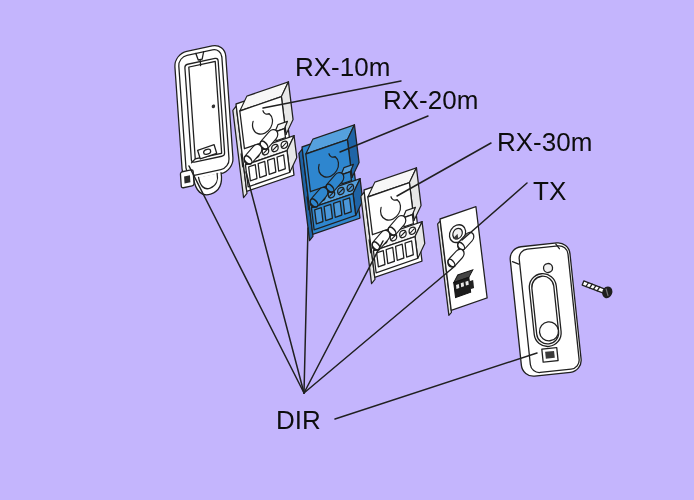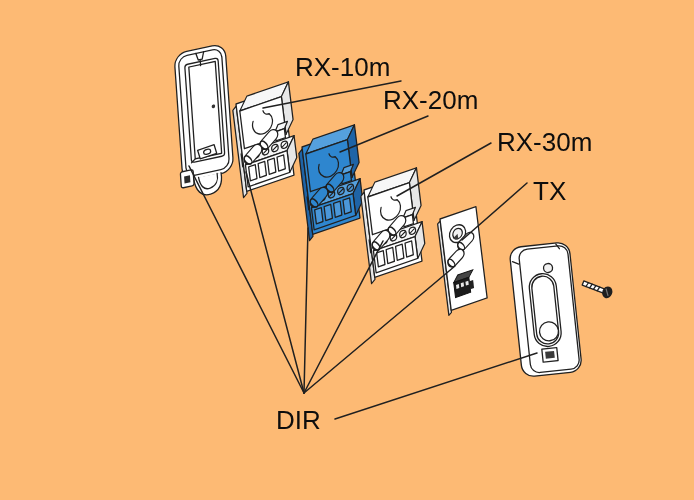--- a/index.html
+++ b/index.html
@@ -1,17 +1,17 @@
 <!DOCTYPE html>
 <html><head>
 <meta charset="utf-8">
 <style>
   html,body { margin:0; padding:0; background:#ffffff; }
   .stage {
-    position:relative; width:694px; height:500px; background:#fdba74;
+    position:relative; width:694px; height:500px; background:#c4b5fd;
     font-family:"Liberation Sans", sans-serif; overflow:hidden;
   }
   svg { position:absolute; left:0; top:0; }
   .s   { stroke:#202020; stroke-width:1.3; stroke-linejoin:round; stroke-linecap:round; }
   .nf  { fill:none; }
   .wf  { fill:#ffffff; }
   .lg  { fill:#f2f2f2; }
   .main{ fill:var(--main,#ffffff); }
   .top { fill:var(--top,#f7f7f7); }
   .sidef{ fill:var(--side,#e7e7e7); }

